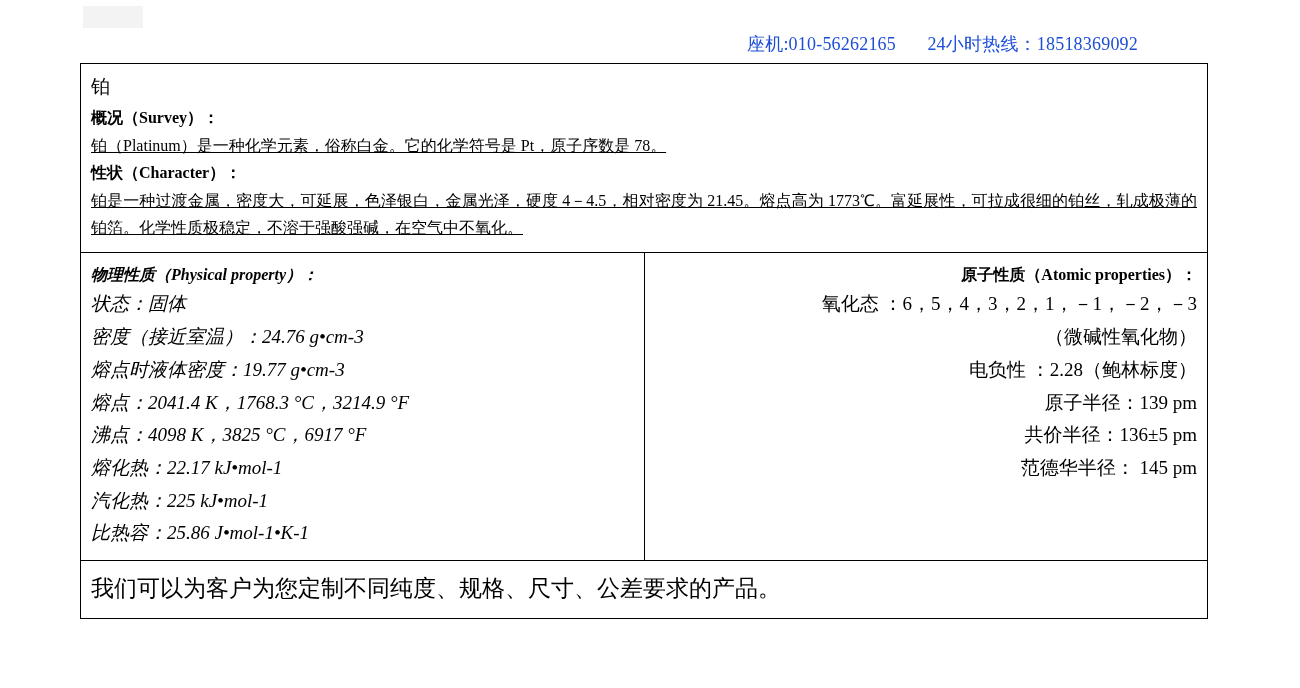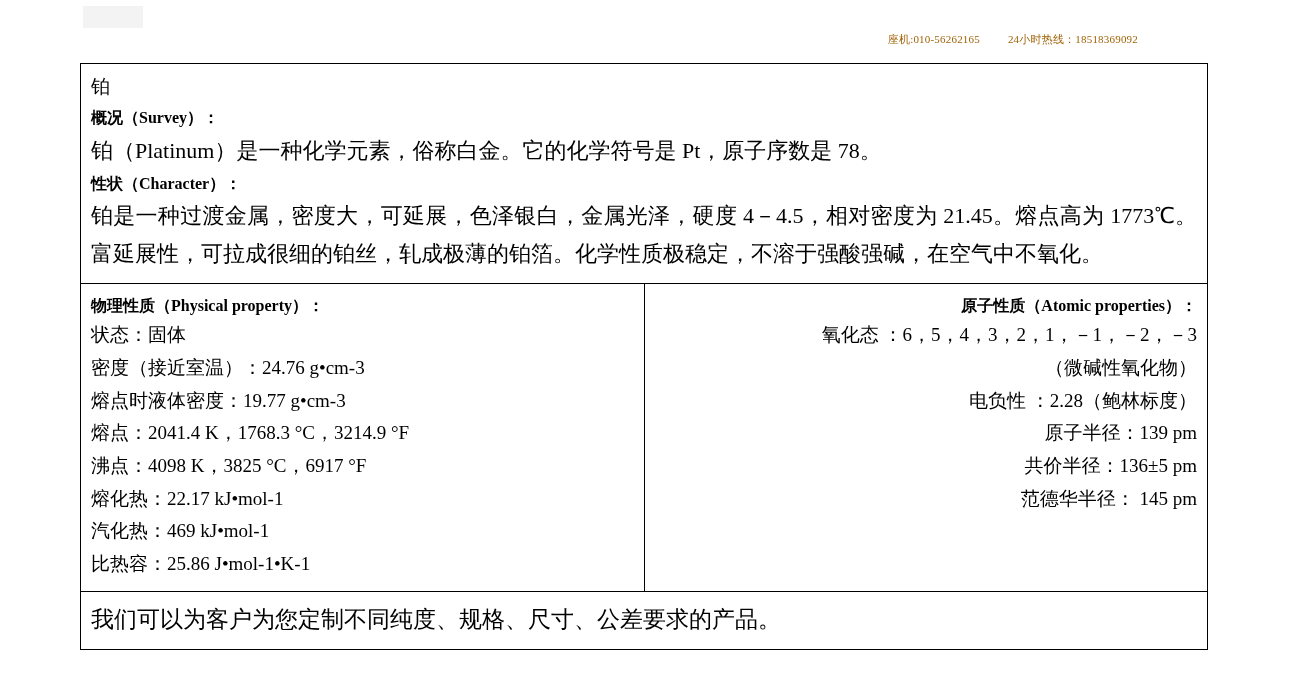--- a/index.html
+++ b/index.html
@@ -17,22 +17,22 @@
   .page {
     position: relative;
     width: 1300px;
     height: 688px;
     box-sizing: border-box;
   }
   .header-contact {
     position: absolute;
     top: 32px;
     right: 162px;
-    font-size: 11px;
-    color: #a16207;
+    font-size: 18px;
+    color: #1d4ed8;
     letter-spacing: 0.2px;
     white-space: nowrap;
     font-family: "Liberation Serif", serif;
   }
   .header-contact .spacer {
     display: inline-block;
     width: 22px;
   }
   .doc-table {
     position: absolute;
@@ -57,31 +57,33 @@
     font-size: 19px;
     line-height: 1.6;
     margin-bottom: 2px;
   }
   .section-head {
     font-size: 16px;
     font-weight: bold;
     line-height: 1.72;
   }
   .para {
-    font-size: 22px;
+    font-size: 16px;
     line-height: 1.72;
     text-align: justify;
+    text-decoration: underline;
   }
   .prop-line {
     font-size: 19px;
     line-height: 1.72;
     white-space: nowrap;
   }
   .col-left {
     width: 52%;
+    font-style: italic;
   }
   .col-right {
     width: 48%;
     text-align: right;
   }
   .footer-cell {
     font-size: 23px;
     line-height: 1.7;
     padding-top: 9px;
     padding-bottom: 9px;
@@ -124,21 +126,21 @@
     <tr>
       <td class="col-left">
         <div class="cell-text">
           <div class="section-head">物理性质（Physical property）：</div>
           <div class="prop-line">状态：固体</div>
           <div class="prop-line">密度（接近室温）：24.76 g•cm-3</div>
           <div class="prop-line">熔点时液体密度：19.77 g•cm-3</div>
           <div class="prop-line">熔点：2041.4 K，1768.3 °C，3214.9 °F</div>
           <div class="prop-line">沸点：4098 K，3825 °C，6917 °F</div>
           <div class="prop-line">熔化热：22.17 kJ•mol-1</div>
-          <div class="prop-line">汽化热：469 kJ•mol-1</div>
+          <div class="prop-line">汽化热：225 kJ•mol-1</div>
           <div class="prop-line">比热容：25.86 J•mol-1•K-1</div>
         </div>
       </td>
       <td class="col-right">
         <div class="cell-text">
           <div class="section-head">原子性质（Atomic properties）：</div>
           <div class="prop-line">氧化态 ：6，5，4，3，2，1，－1，－2，－3</div>
           <div class="prop-line">（微碱性氧化物）</div>
           <div class="prop-line">电负性 ：2.28（鲍林标度）</div>
           <div class="prop-line">原子半径：139 pm</div>

